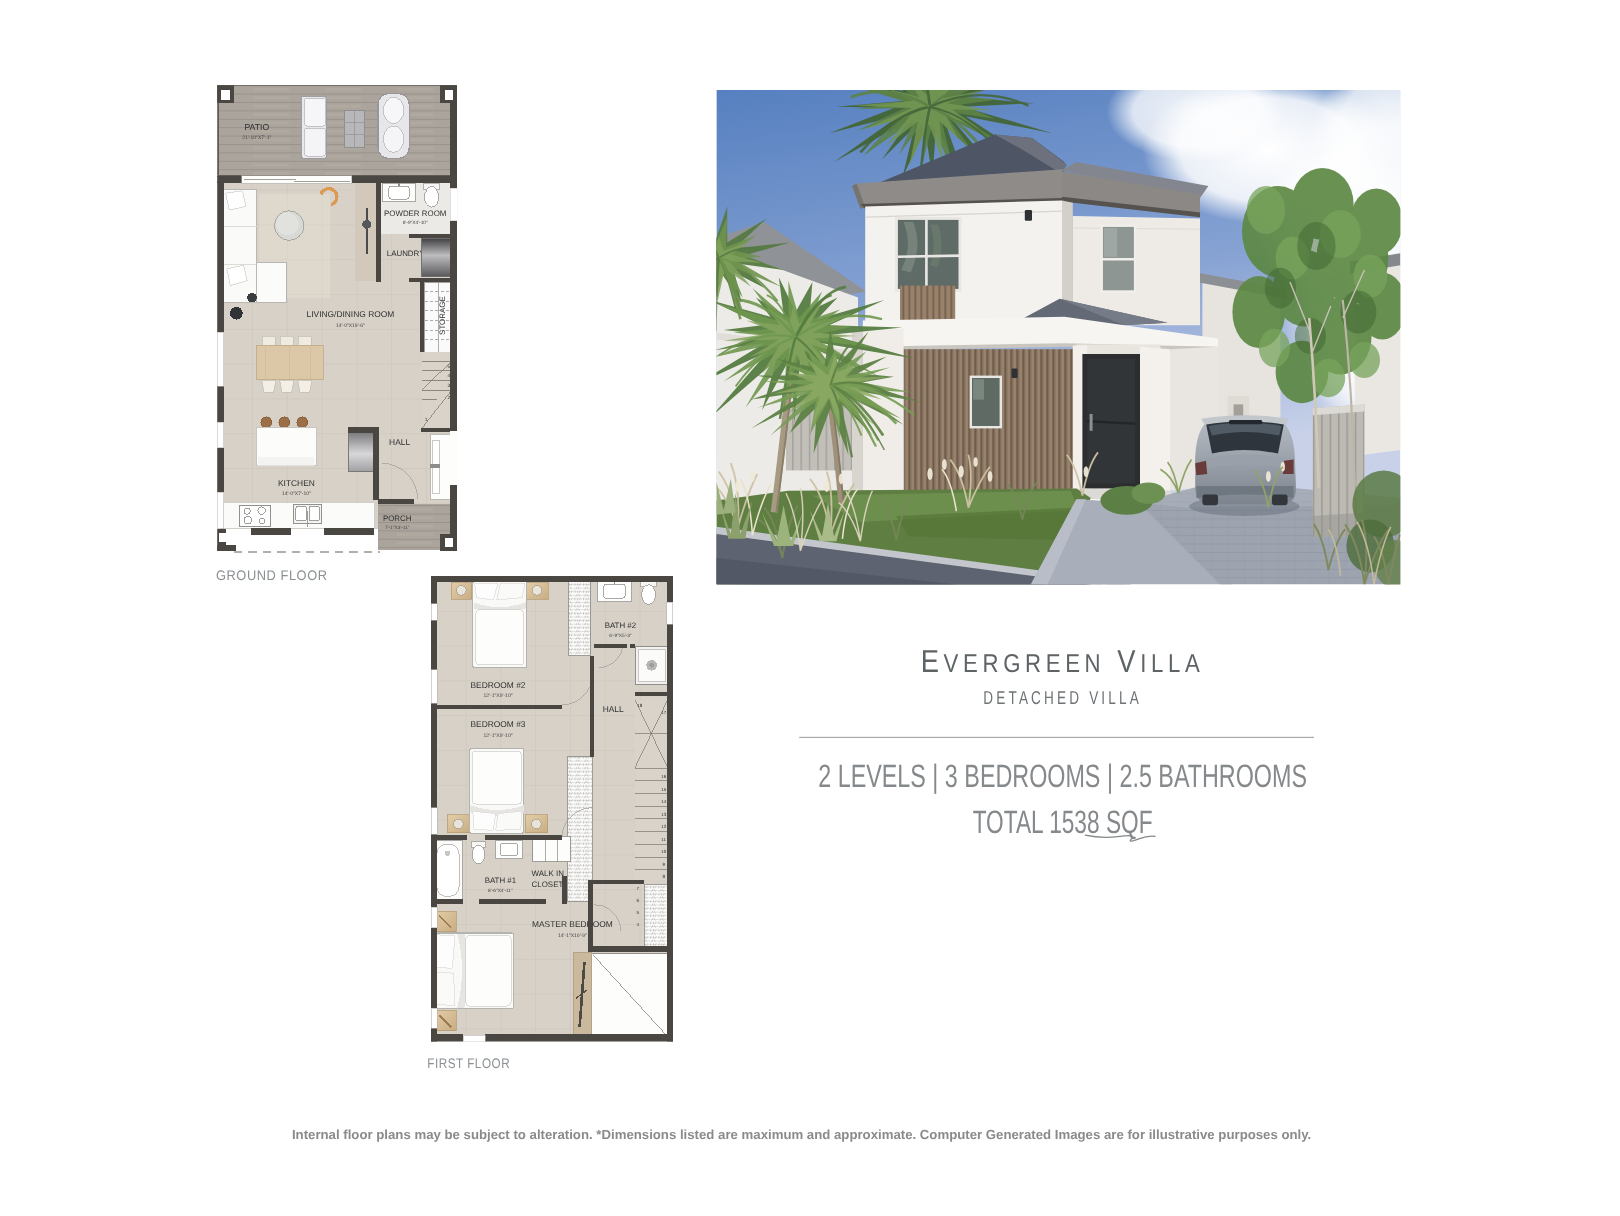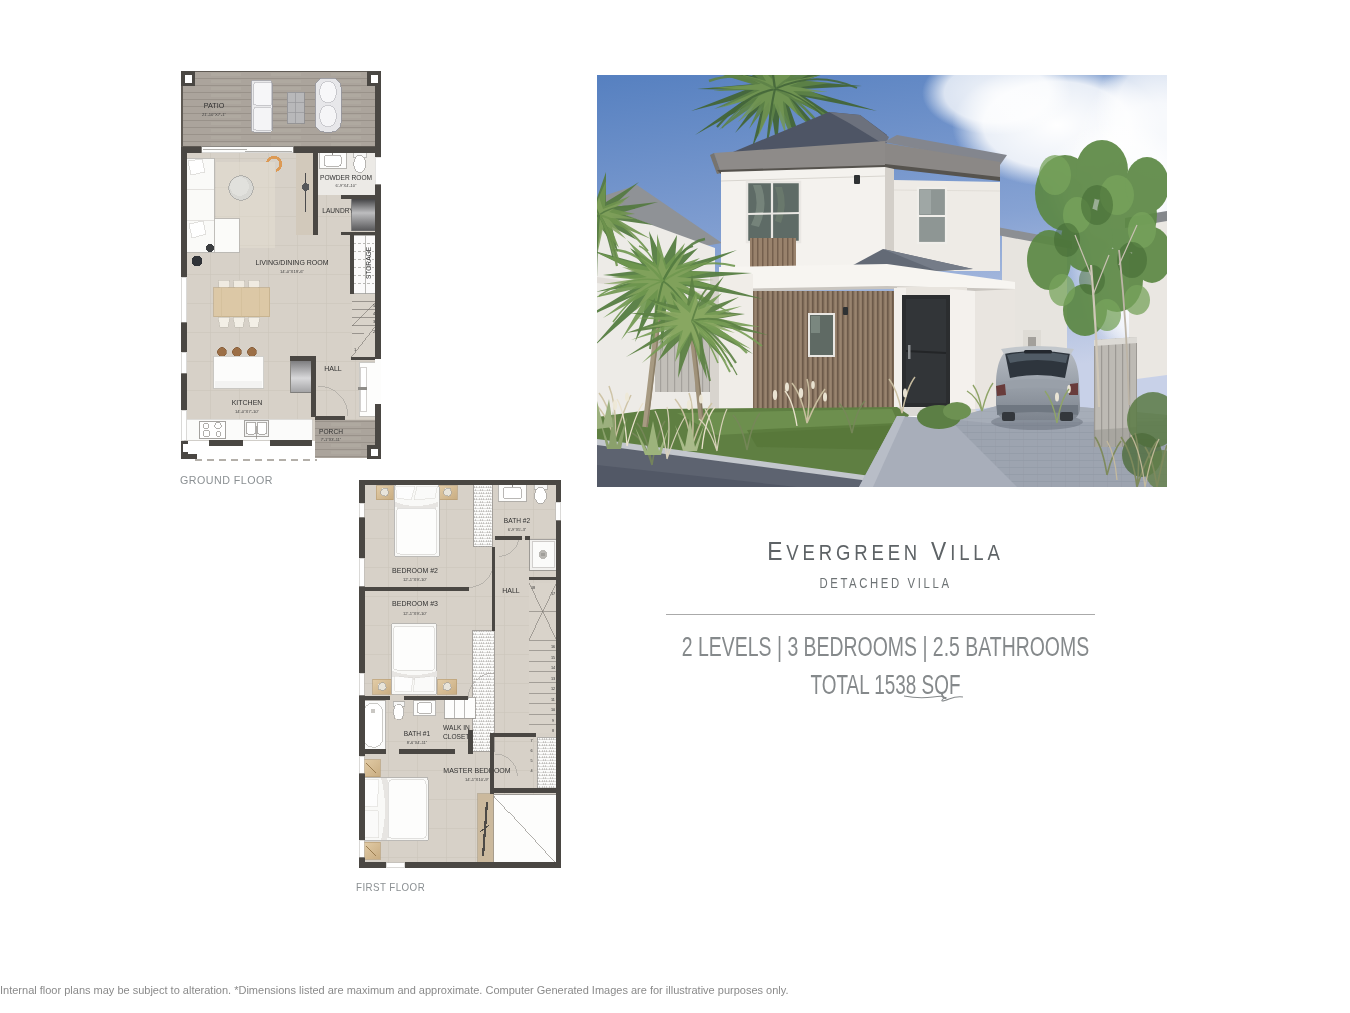--- a/index.html
+++ b/index.html
@@ -813,13 +813,13 @@
 <div class="abs" style="left:666px;top:614px;width:429px;height:0;border-top:1px solid #aaaaaa;"></div>
 
 <div class="abs" style="left:601px;top:632px;width:569px;text-align:center;color:#85898b;font-size:27px;transform:scaleX(0.72);white-space:nowrap;">2 LEVELS | 3 BEDROOMS | 2.5 BATHROOMS</div>
 
 <div class="abs" style="left:601px;top:670px;width:569px;text-align:center;color:#85898b;font-size:27px;transform:scaleX(0.70);white-space:nowrap;">TOTAL 1538 SQF</div>
 
 <svg class="abs" style="left:903px;top:693px" width="62" height="11" viewBox="0 0 62 11">
 <path d="M1 3 Q16 6 30 4 Q44 2 40 6 Q36 10 46 6 Q54 3 60 4" fill="none" stroke="#85898b" stroke-width="1.05"></path>
 </svg>
 
-<div class="abs" style="left:0px;top:984px;width:1336px;text-align:left;color:#8a8a8a;font-size:11px;">Internal floor plans may be subject to alteration. *Dimensions listed are maximum and approximate. Computer Generated Images are for illustrative purposes only.</div>
+<div class="abs" style="left:0px;top:940px;width:1336px;text-align:center;color:#8a8a8a;font-size:11px;font-weight:bold;">Internal floor plans may be subject to alteration. *Dimensions listed are maximum and approximate. Computer Generated Images are for illustrative purposes only.</div>
 
 </body></html>

